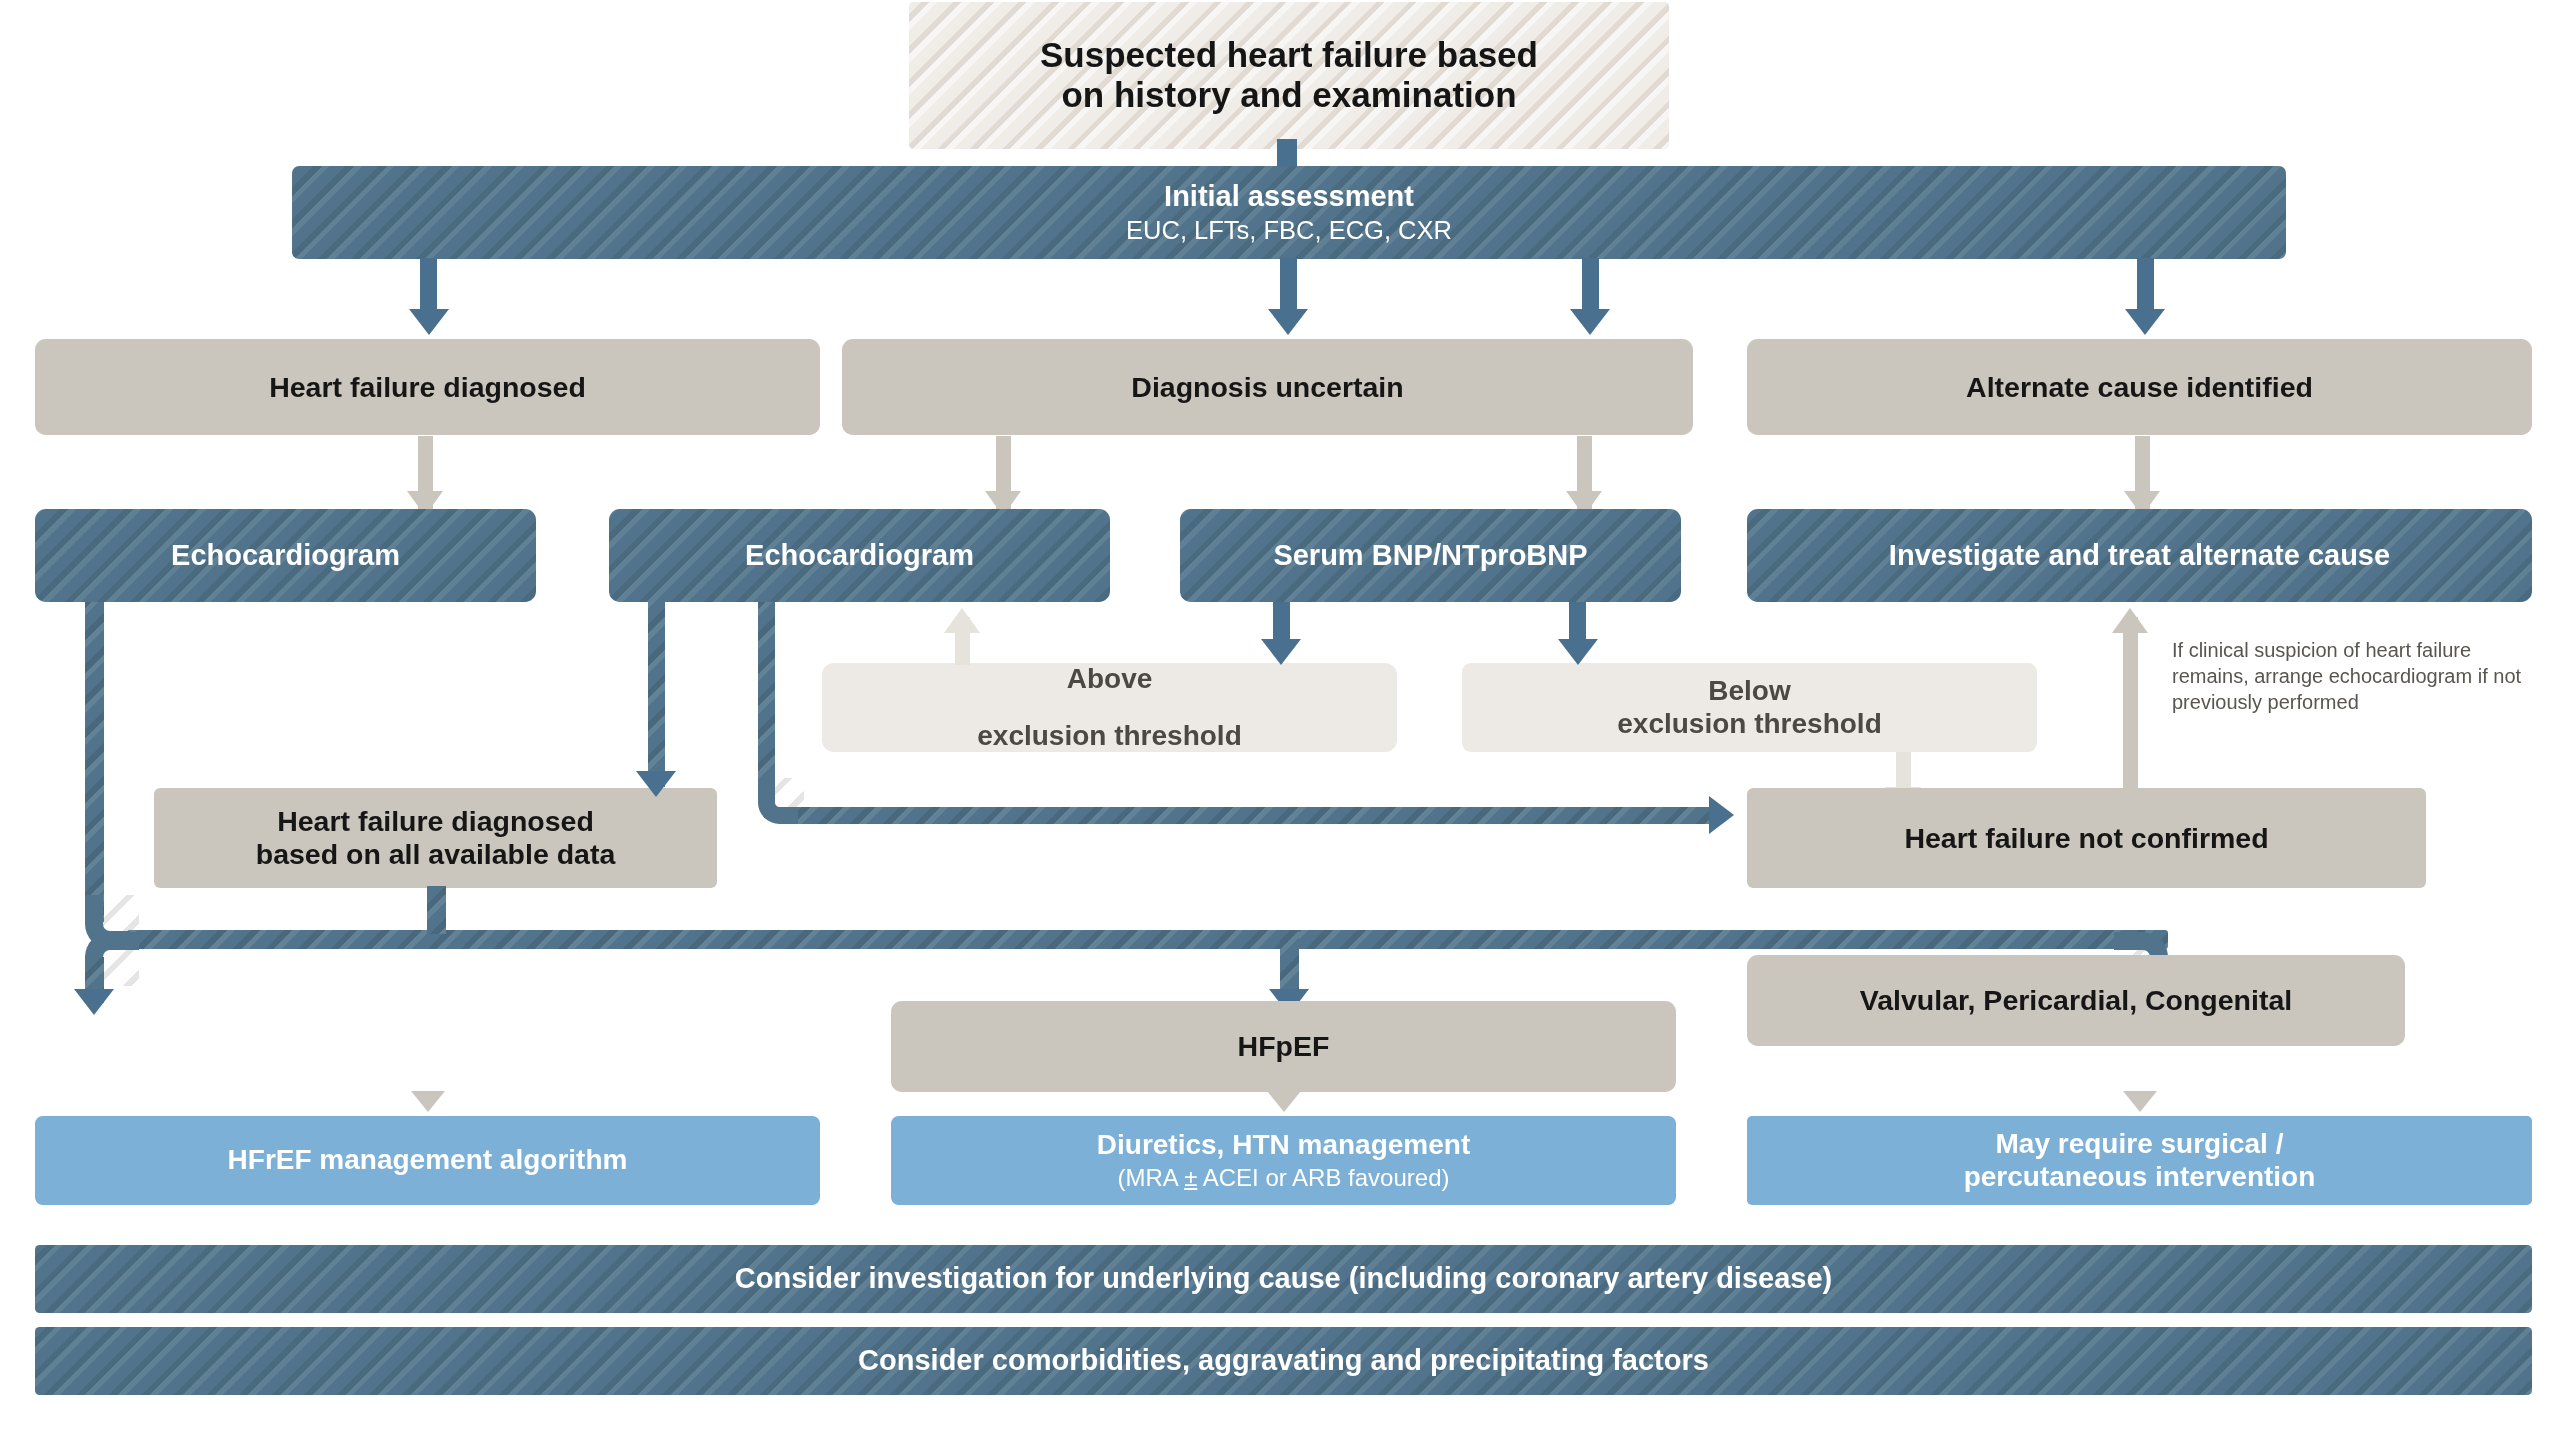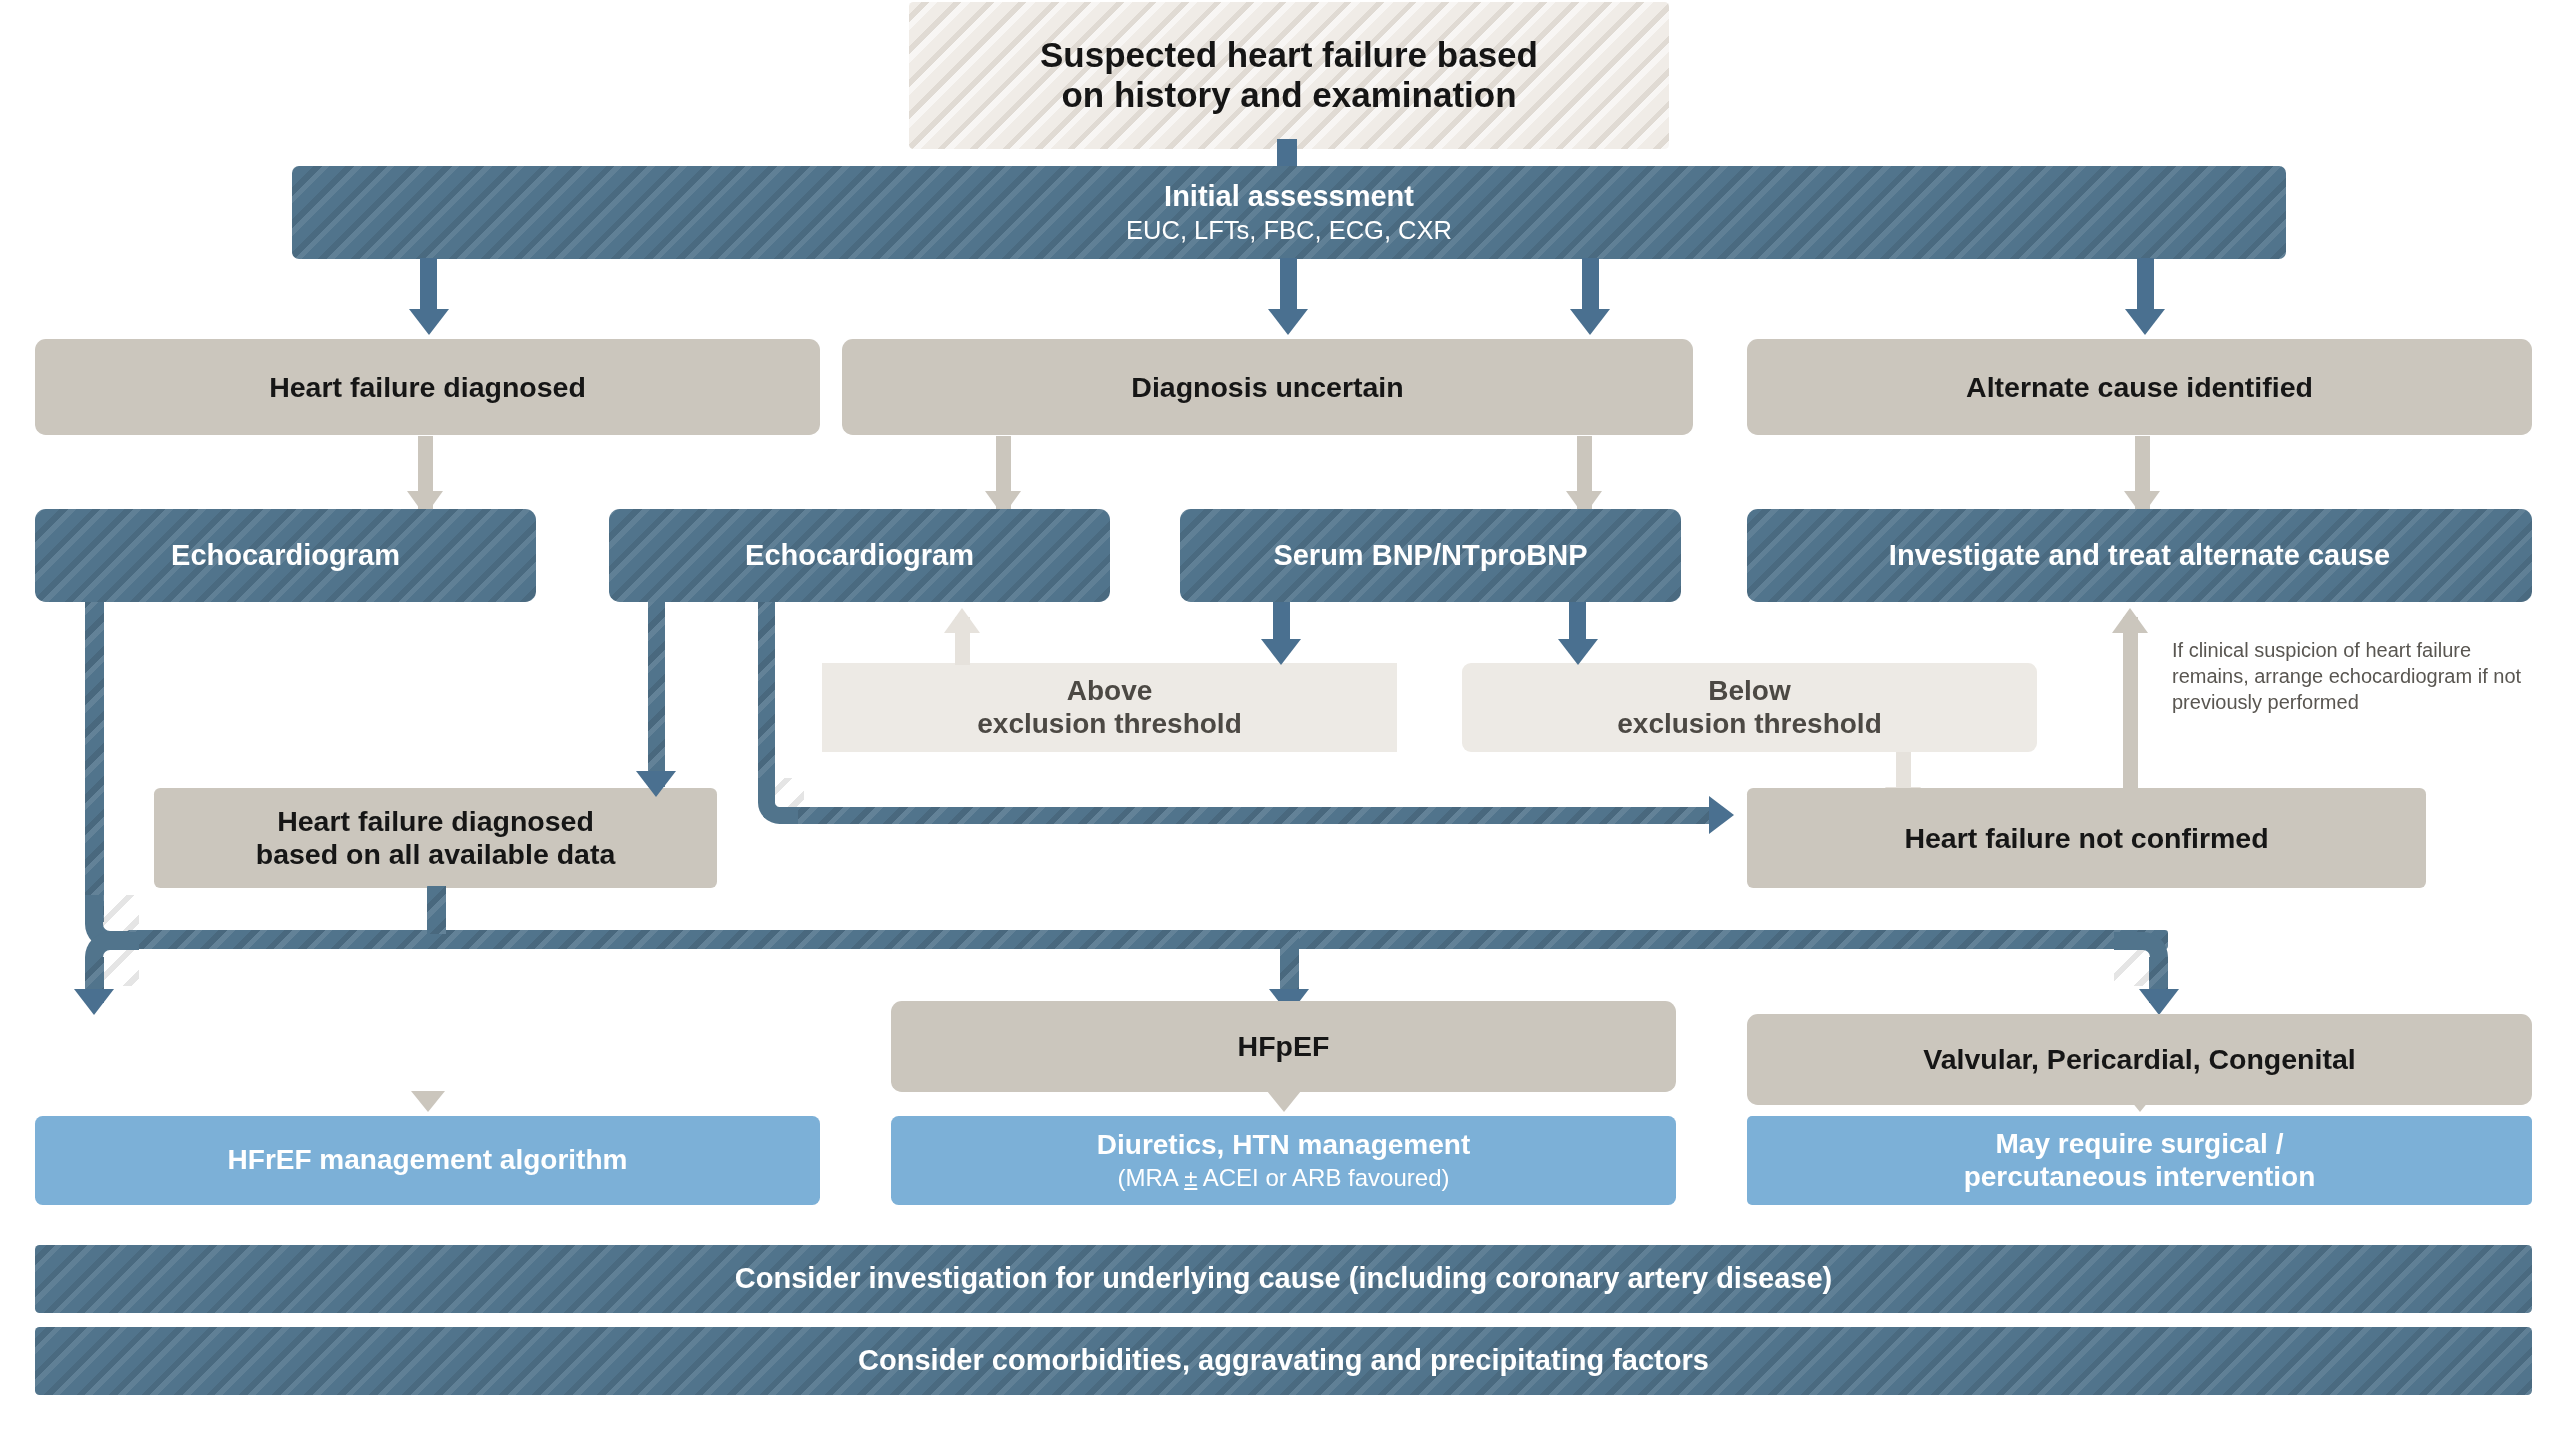--- a/index.html
+++ b/index.html
@@ -203,21 +203,21 @@
   </div>
 
   <div class="node fill-blue" style="left:1180px;top:509px;width:501px;height:93px;">
     <span class="t-box">Serum BNP/NTproBNP</span>
   </div>
 
   <div class="node fill-blue" style="left:1747px;top:509px;width:785px;height:93px;">
     <span class="t-box">Investigate and treat alternate cause</span>
   </div>
 
-  <div class="node fill-cream" style="left:822px;top:663px;width:575px;height:89px;border-radius:0;">
+  <div class="node fill-cream" style="left:822px;top:663px;width:575px;height:89px;border-radius:12px;justify-content:space-between;">
     <span class="t-thresh">Above</span>
     <span class="t-thresh">exclusion threshold</span>
   </div>
 
   <div class="node fill-cream" style="left:1462px;top:663px;width:575px;height:89px;border-radius:9px;">
     <span class="t-thresh">Below</span>
     <span class="t-thresh">exclusion threshold</span>
   </div>
 
   <div class="conn c-cream" style="left:955px;top:617px;width:15.4px;height:48px;"></div>
@@ -274,21 +274,21 @@
   <div class="ah ah-down-blue" style="left:1269px;top:989px;"></div>
 
   <div class="elbow" style="left:2114px;top:932px;width:54px;height:54px;border-width:18.5px 18.5px 0 0;border-top-right-radius:25px;
               border-color:#51748c;background-image:repeating-linear-gradient(-45deg,rgba(255,255,255,0.10) 0px,rgba(255,255,255,0.10) 5.4px,rgba(0,0,0,0.10) 5.4px,rgba(0,0,0,0.10) 11.6px,rgba(255,255,255,0) 11.6px,rgba(255,255,255,0) 23px);"></div>
   <div class="conn c-blue-striped" style="left:2149px;top:957px;width:18.5px;height:46px;"></div>
   <div class="ah ah-down-blue" style="left:2139px;top:989px;"></div>
 
   <div class="node fill-grey" style="left:891px;top:1001px;width:785px;height:91px;">
     <span class="t-head">HFpEF</span>
   </div>
-  <div class="node fill-grey" style="left:1747px;top:1014px;width:785px;height:91px;">
+  <div class="node fill-grey" style="left:1747px;top:955px;width:658px;height:91px;">
     <span class="t-head">Valvular, Pericardial, Congenital</span>
   </div>
 
   <div class="ah notch-grey" style="left:411px;top:1091px;"></div>
   <div class="ah notch-grey" style="left:1267px;top:1091px;"></div>
   <div class="ah notch-grey" style="left:2123px;top:1091px;"></div>
 
   <div class="node fill-lightblue" style="left:35px;top:1116px;width:785px;height:89px;border-radius:7.7px;">
     <span class="t-mgmt">HFrEF management algorithm</span>
   </div>

